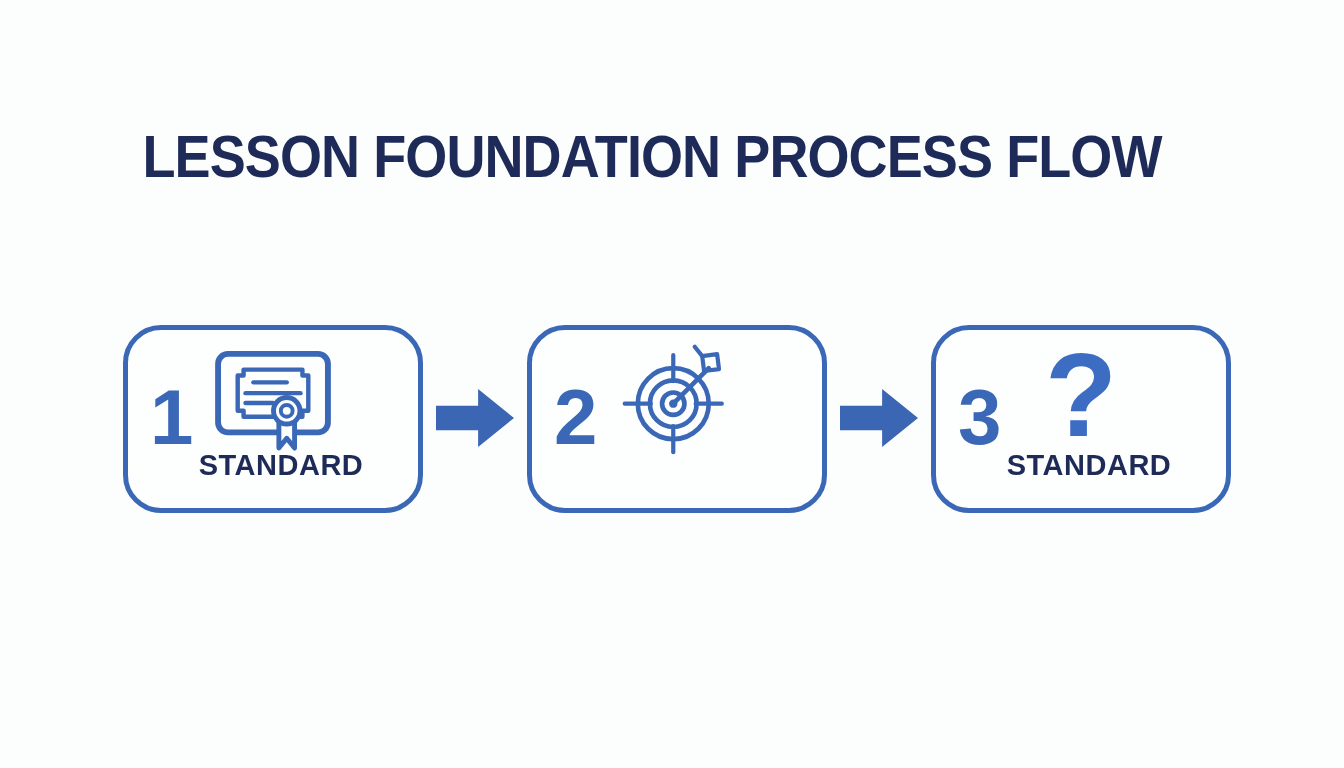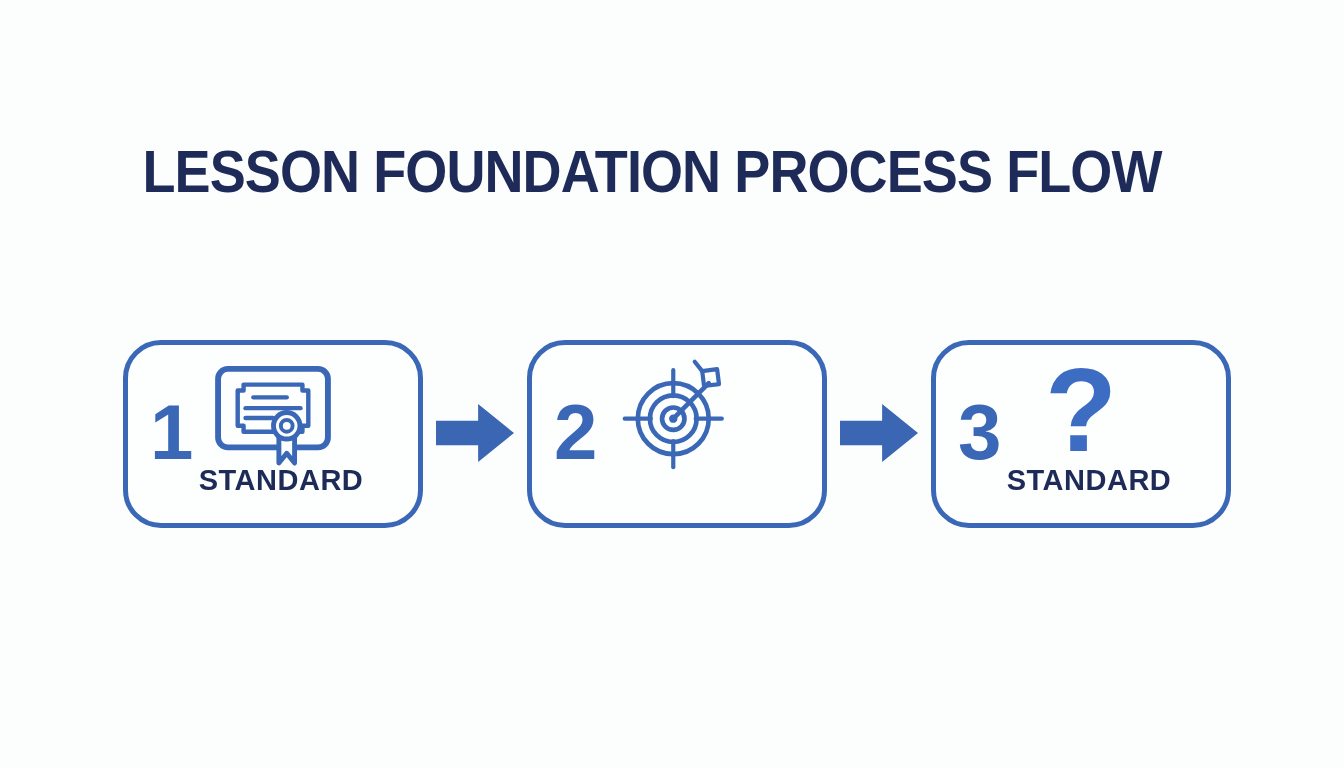--- a/index.html
+++ b/index.html
@@ -3,21 +3,21 @@
 <meta charset="utf-8">
 <style>
   * { margin: 0; padding: 0; box-sizing: border-box; }
   html, body {
     width: 1344px; height: 768px;
     background: #fcfdfd;
     font-family: "Liberation Sans", sans-serif;
     overflow: hidden;
     position: relative;
   }
-  .page { position: absolute; inset: 0; margin-top: 15px; }
+  .page { position: absolute; inset: 0; }
 
   
   .title {
     position: absolute;
     top: 122px; left: 0; right: 40px;
     text-align: center;
     font-size: 60px;
     font-weight: bold;
     letter-spacing: -1px;
     color: #1e2b58;

